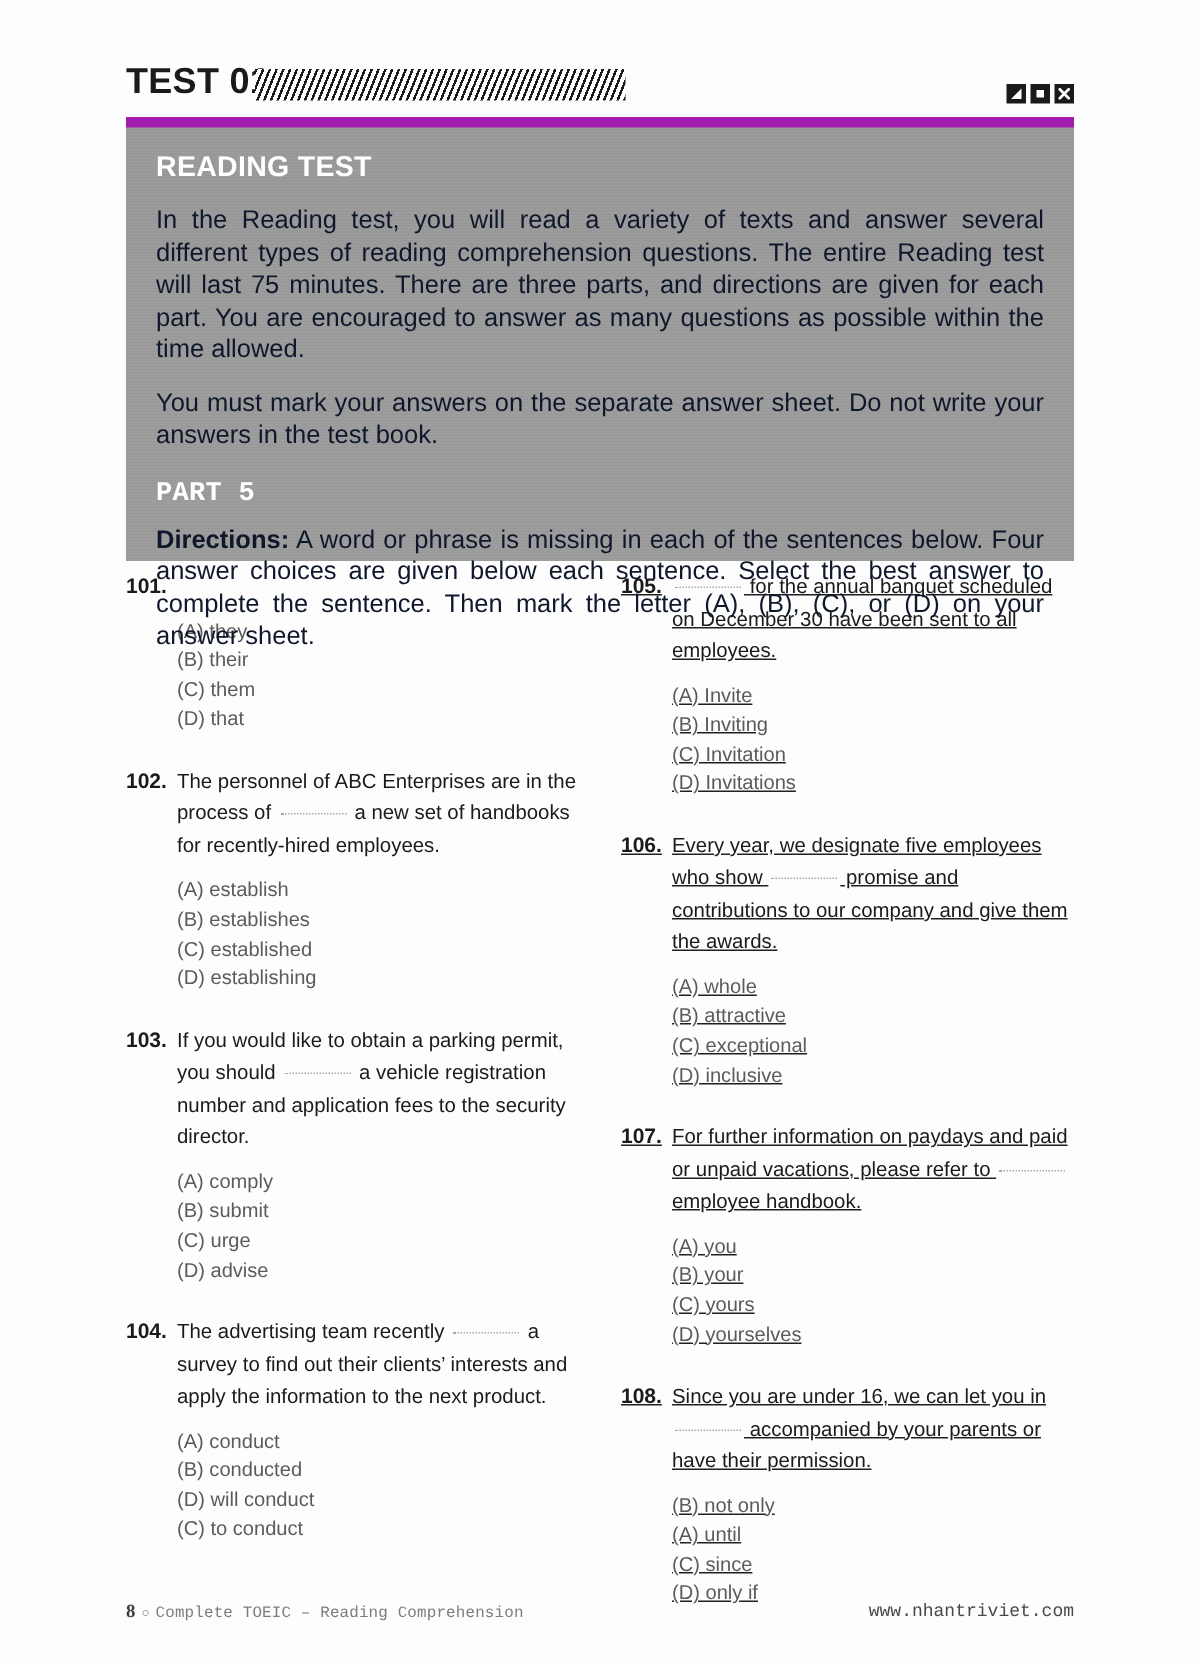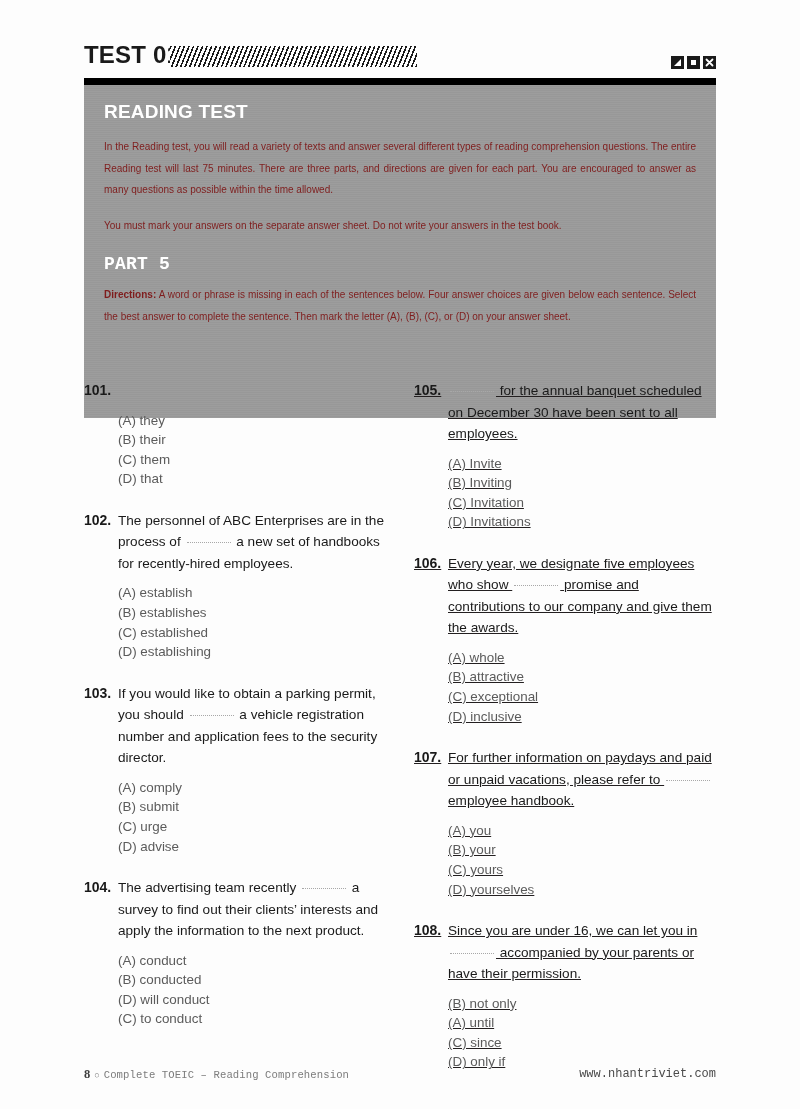--- a/index.html
+++ b/index.html
@@ -71,23 +71,23 @@
     justify-content: center;
   }
   .win-btn svg { display: block; }
 
   
   .directions-block {
     position: absolute;
     left: 84px;
     top: 78px;
     width: 632px;
-    height: 340px;
+    height: 296px;
     background: #9b9b9b;
-    border-top: 7px solid #000000;
+    border-top: 7px solid #a21caf;
     box-sizing: border-box;
     color: #ffffff;
     padding: 16px 20px 0 20px;
   }
   .directions-block::after {
     
     content: "";
     position: absolute;
     left: 0; top: 0; right: 0; bottom: 0;
     pointer-events: none;
@@ -104,25 +104,25 @@
     position: relative;
     z-index: 2;
   }
   .block-heading.part {
     margin-top: 18px;
     margin-bottom: 10px;
     font-size: 18px;
     font-family: Liberation Mono, monospace;
   }
   .block-para {
-    font-size: 10px;
+    font-size: 17px;
     line-height: 21.5px;
     text-align: justify;
     margin: 0 0 14px 0;
-    color: #7f1d1d;
+    color: #0f172a;
     position: relative;
     z-index: 2;
   }
   .block-para.last { margin-bottom: 0; }
   .dir-label { font-weight: bold; }
 
   
   .columns {
     position: absolute;
     left: 84px;

